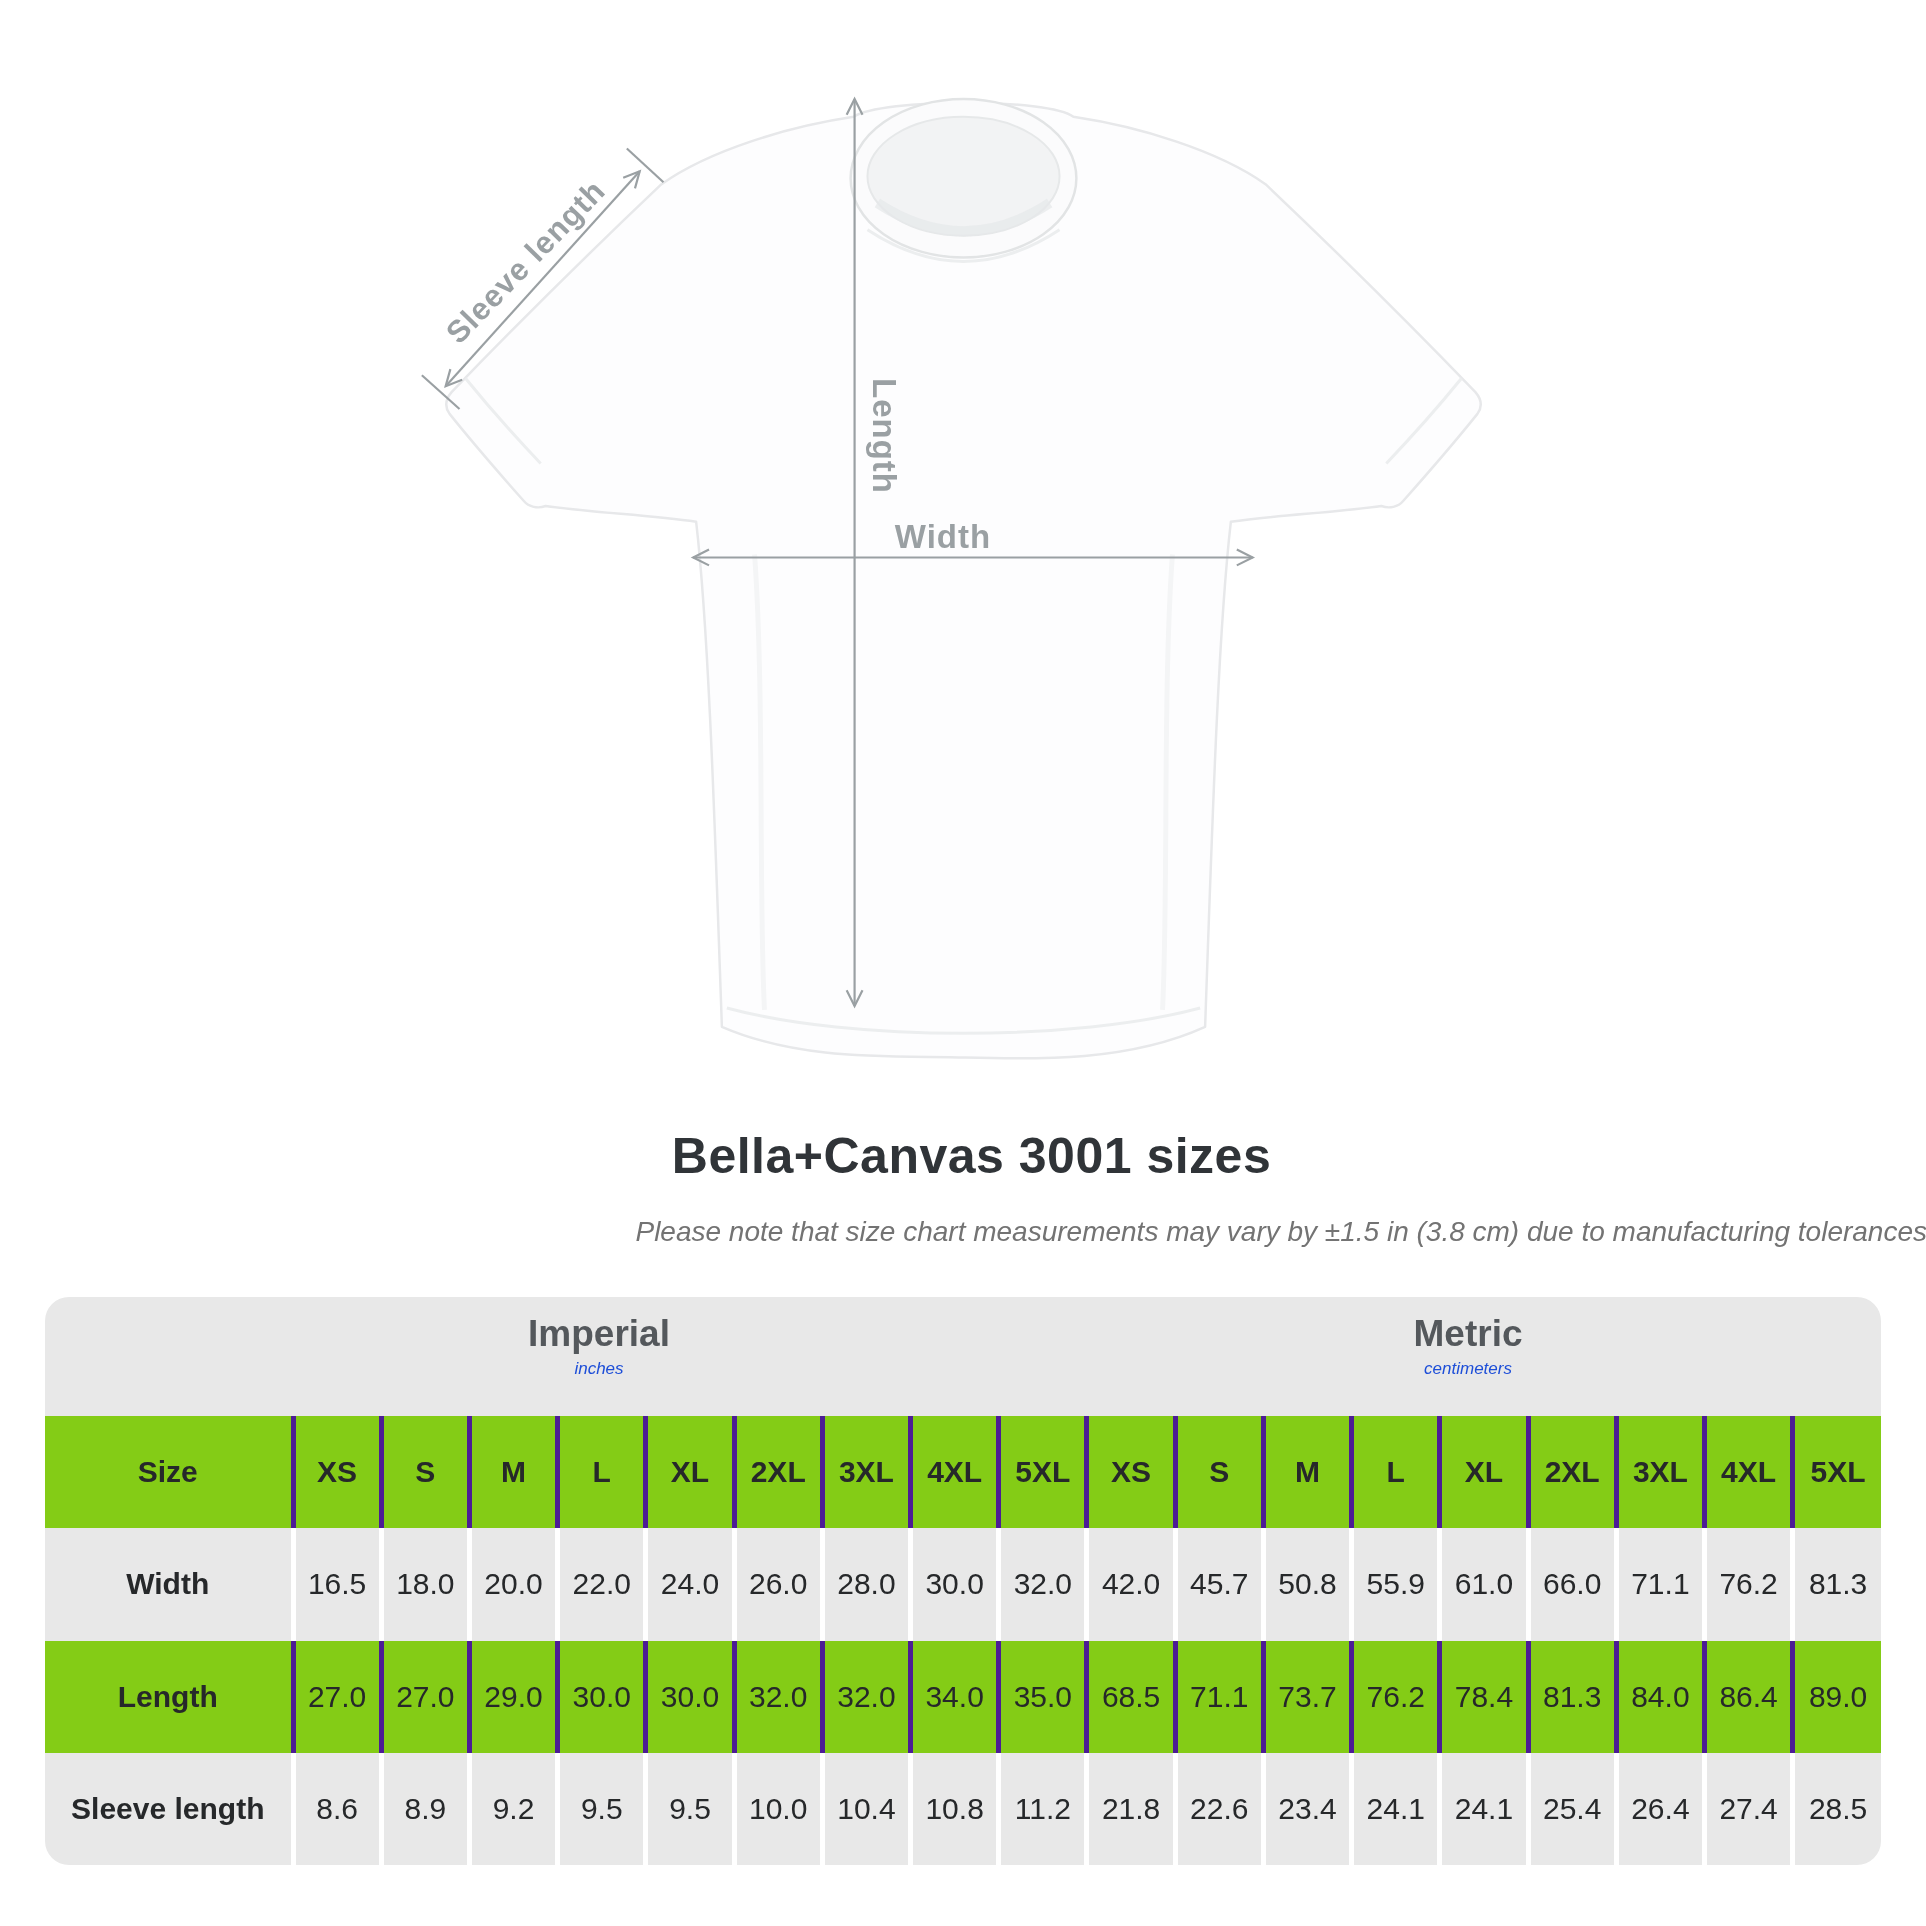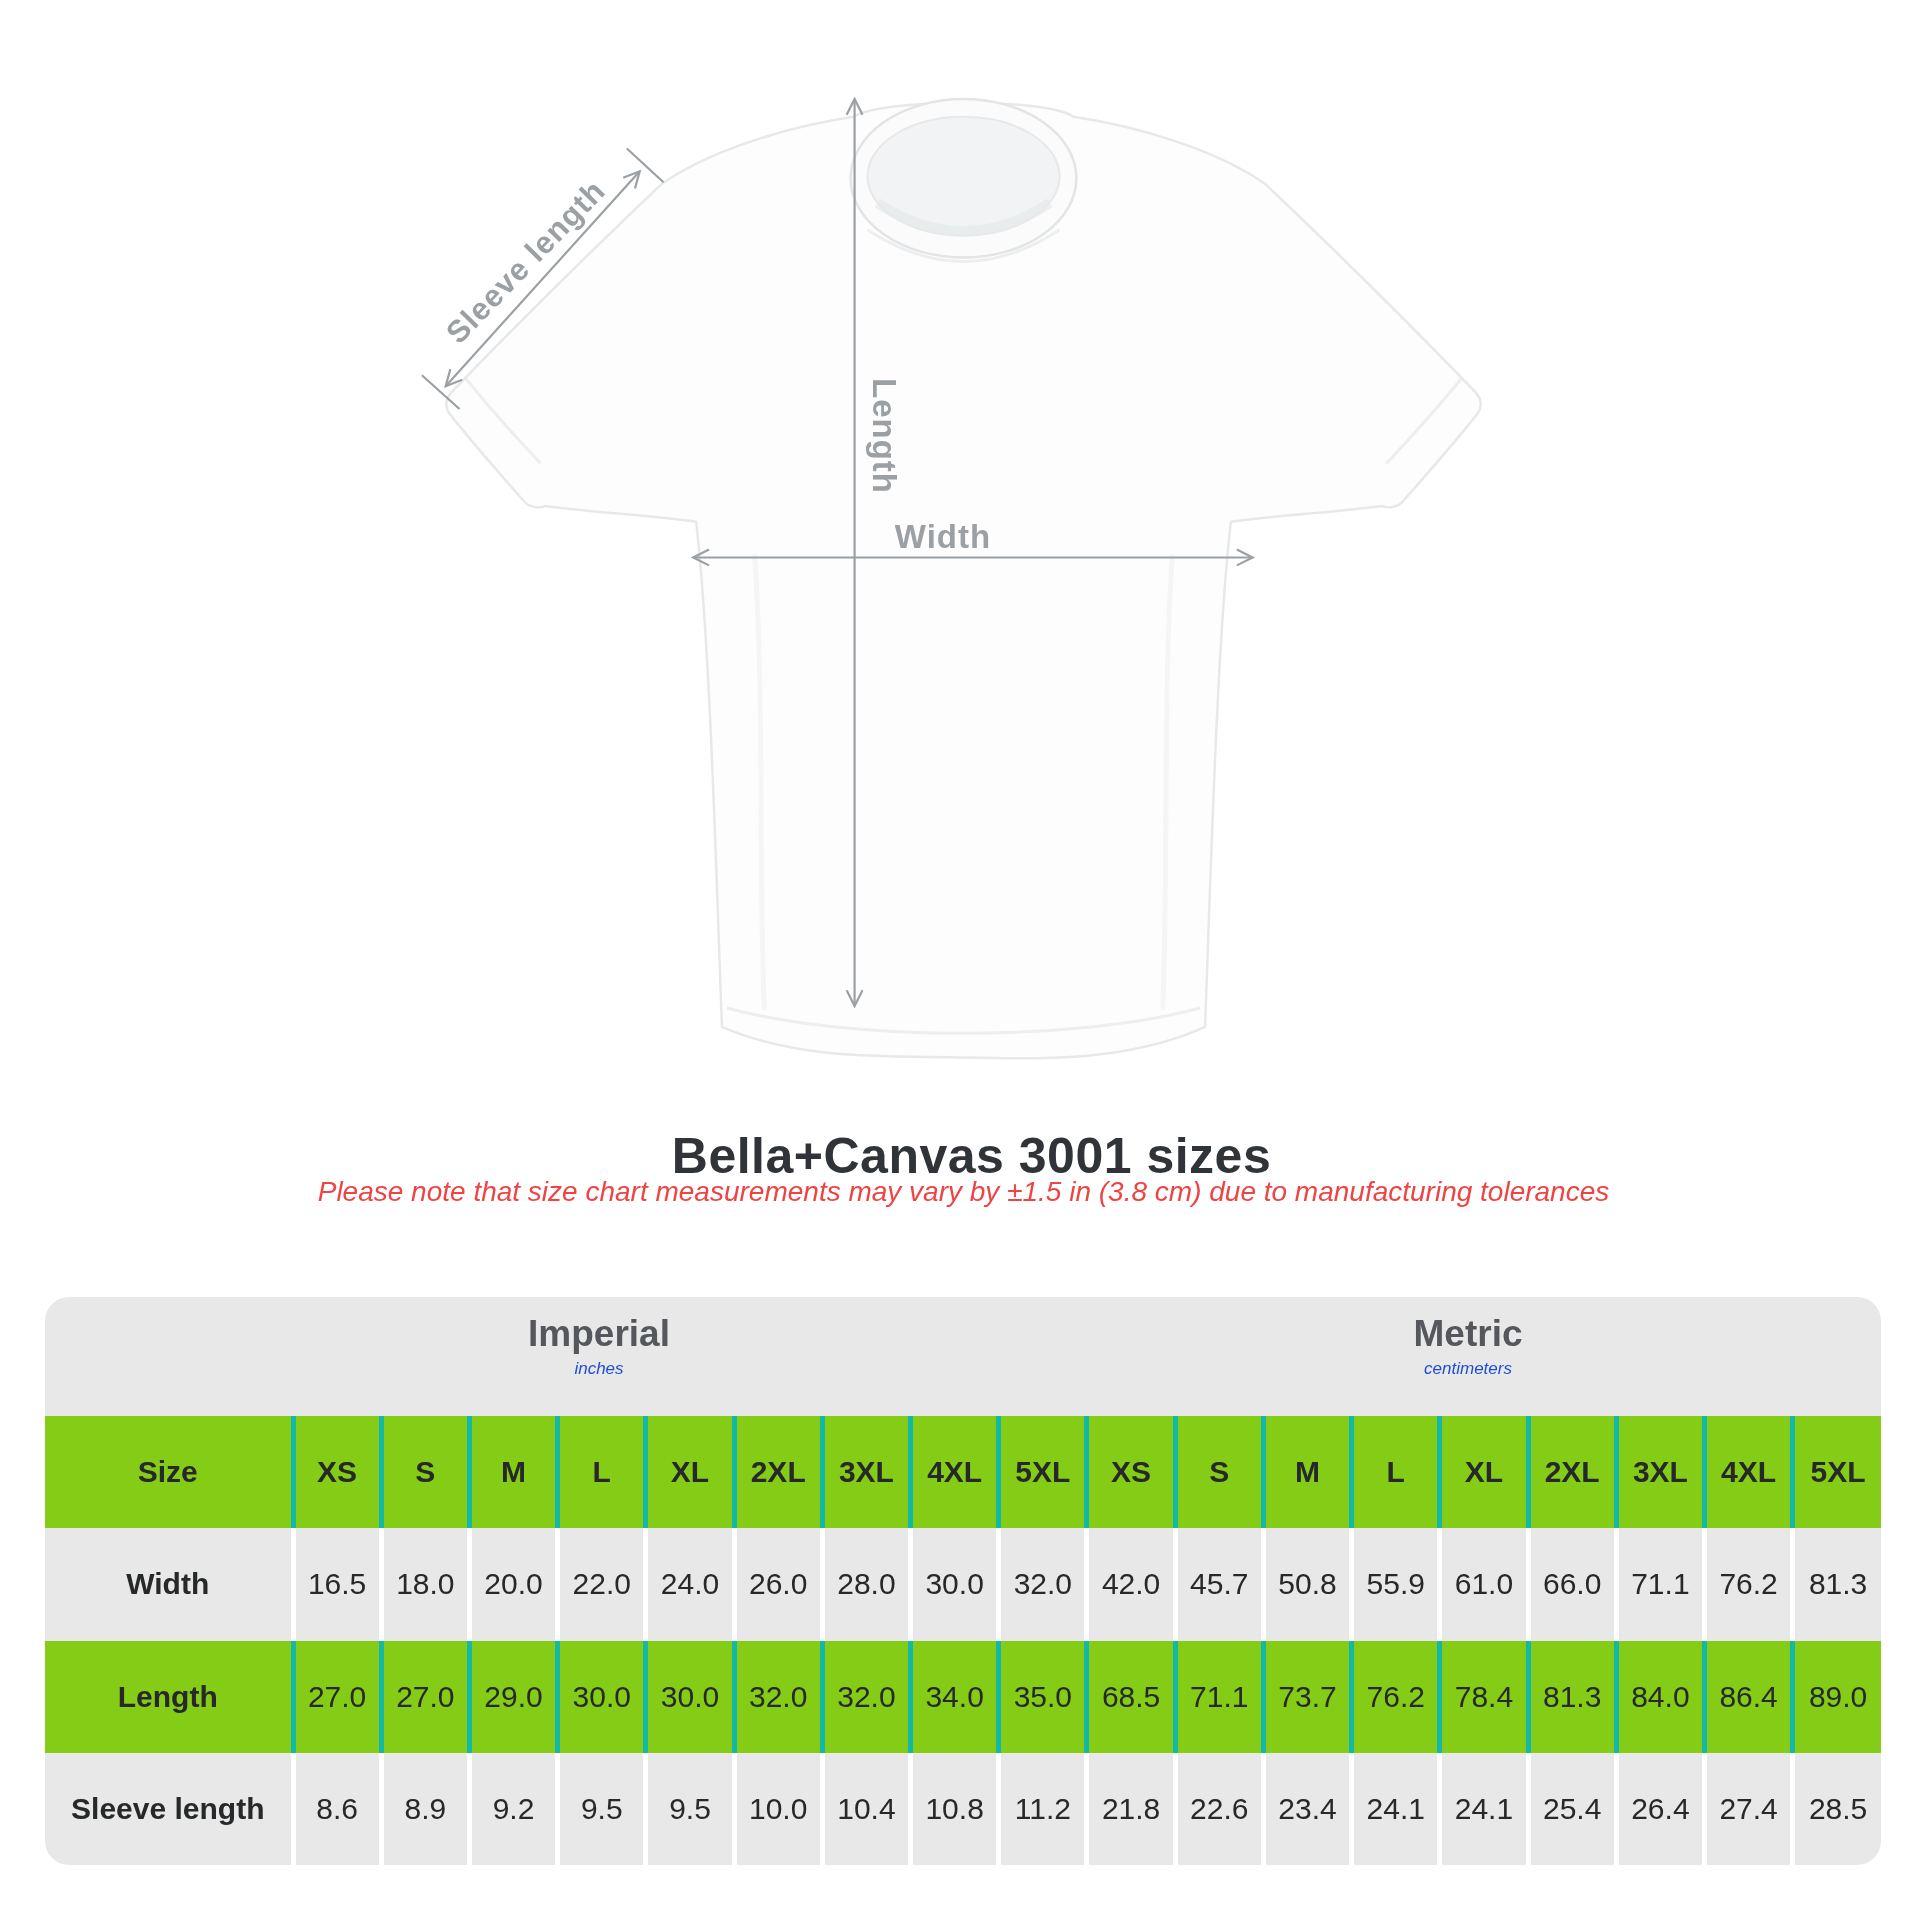--- a/index.html
+++ b/index.html
@@ -16,43 +16,43 @@
   }
   .lbl-width{left:943px;top:537px;transform:translate(-50%,-50%);}
   .lbl-length{left:884px;top:436px;transform:translate(-50%,-50%) rotate(90deg);}
   .lbl-sleeve{left:526px;top:262px;font-size:31px;transform:translate(-50%,-50%) rotate(-46deg);}
   
   .title{
     position:absolute;left:0;top:1127px;width:100%;margin:0;text-align:center;
     font-size:50px;font-weight:bold;color:#303438;letter-spacing:0.5px;padding-left:8px;
   }
   .note{
-    position:absolute;left:0;top:1176px;width:100%;margin:0;text-align:center;
-    font-size:28px;font-style:italic;color:#ef4444;
+    position:absolute;left:0;top:1216px;width:100%;margin:0;text-align:right;
+    font-size:28px;font-style:italic;color:#737373;
   }
   
   .table-wrap{
     position:absolute;left:45px;top:1297px;width:1836px;height:568px;
     border-radius:24px;overflow:hidden;background:#ffffff;
   }
   .unit-band{position:relative;width:100%;height:119px;background:#e8e8e8;}
   .unit-group{position:absolute;top:14px;text-align:center;transform:translateX(-50%);color:#54585c;}
   .unit-imperial{left:554px;}
   .unit-metric{left:1423px;}
   .unit-name{font-size:37px;font-weight:bold;line-height:1.25;}
   .unit-sub{font-size:17px;font-style:italic;line-height:1.45;color:#1d4ed8;}
   table.grid{
     border-collapse:collapse;table-layout:fixed;width:100%;height:449px;
   }
   table.grid th,table.grid td{
     padding:0;text-align:center;vertical-align:middle;font-size:30px;color:#26282a;
   }
   tr.r-white{background:#84cc16;}
   tr.r-gray{background:#e8e8e8;}
-  tr.r-white :is(th,td):not(:first-child){border-left:5px solid #14b8a6;}
+  tr.r-white :is(th,td):not(:first-child){border-left:5px solid #4c1d95;}
   tr.r-gray  :is(th,td):not(:first-child){border-left:5px solid #ffffff;margin-top:6px;}
   th.size-head{font-weight:bold;color:#5a5f62;font-size:31px;}
   th.row-label{font-weight:bold;color:#4d5256;font-size:31px;}
 </style>
 </head>
 <body>
 
 <div class="page">
 
   <div class="diagram">

